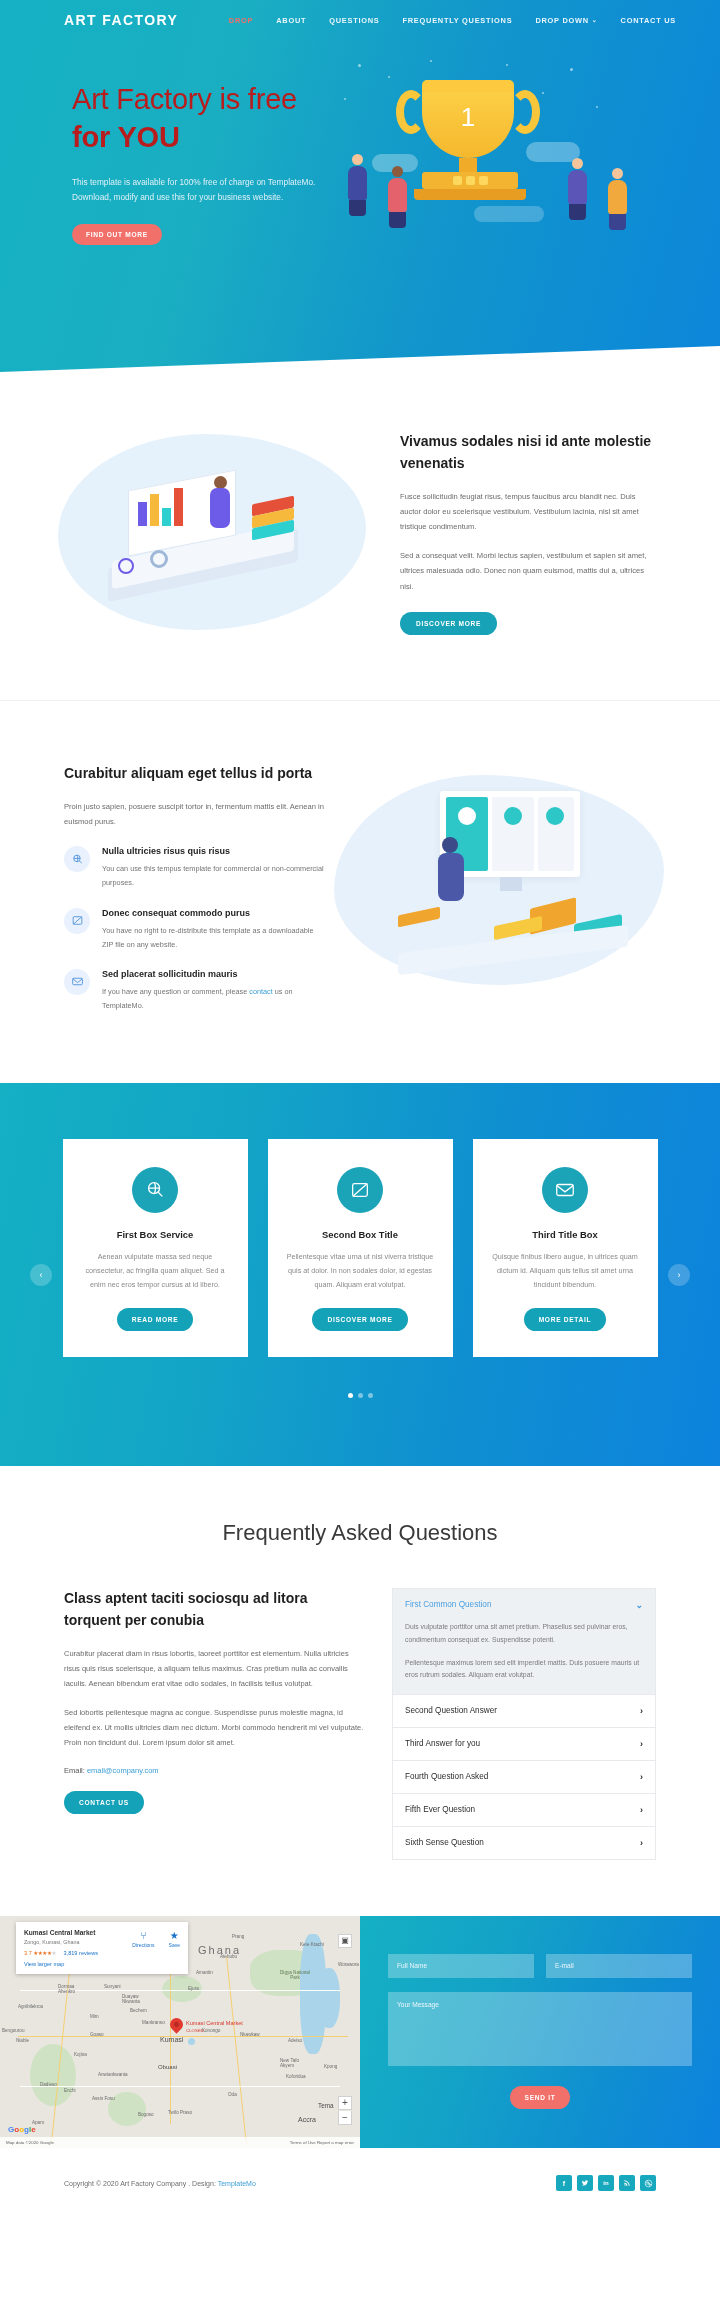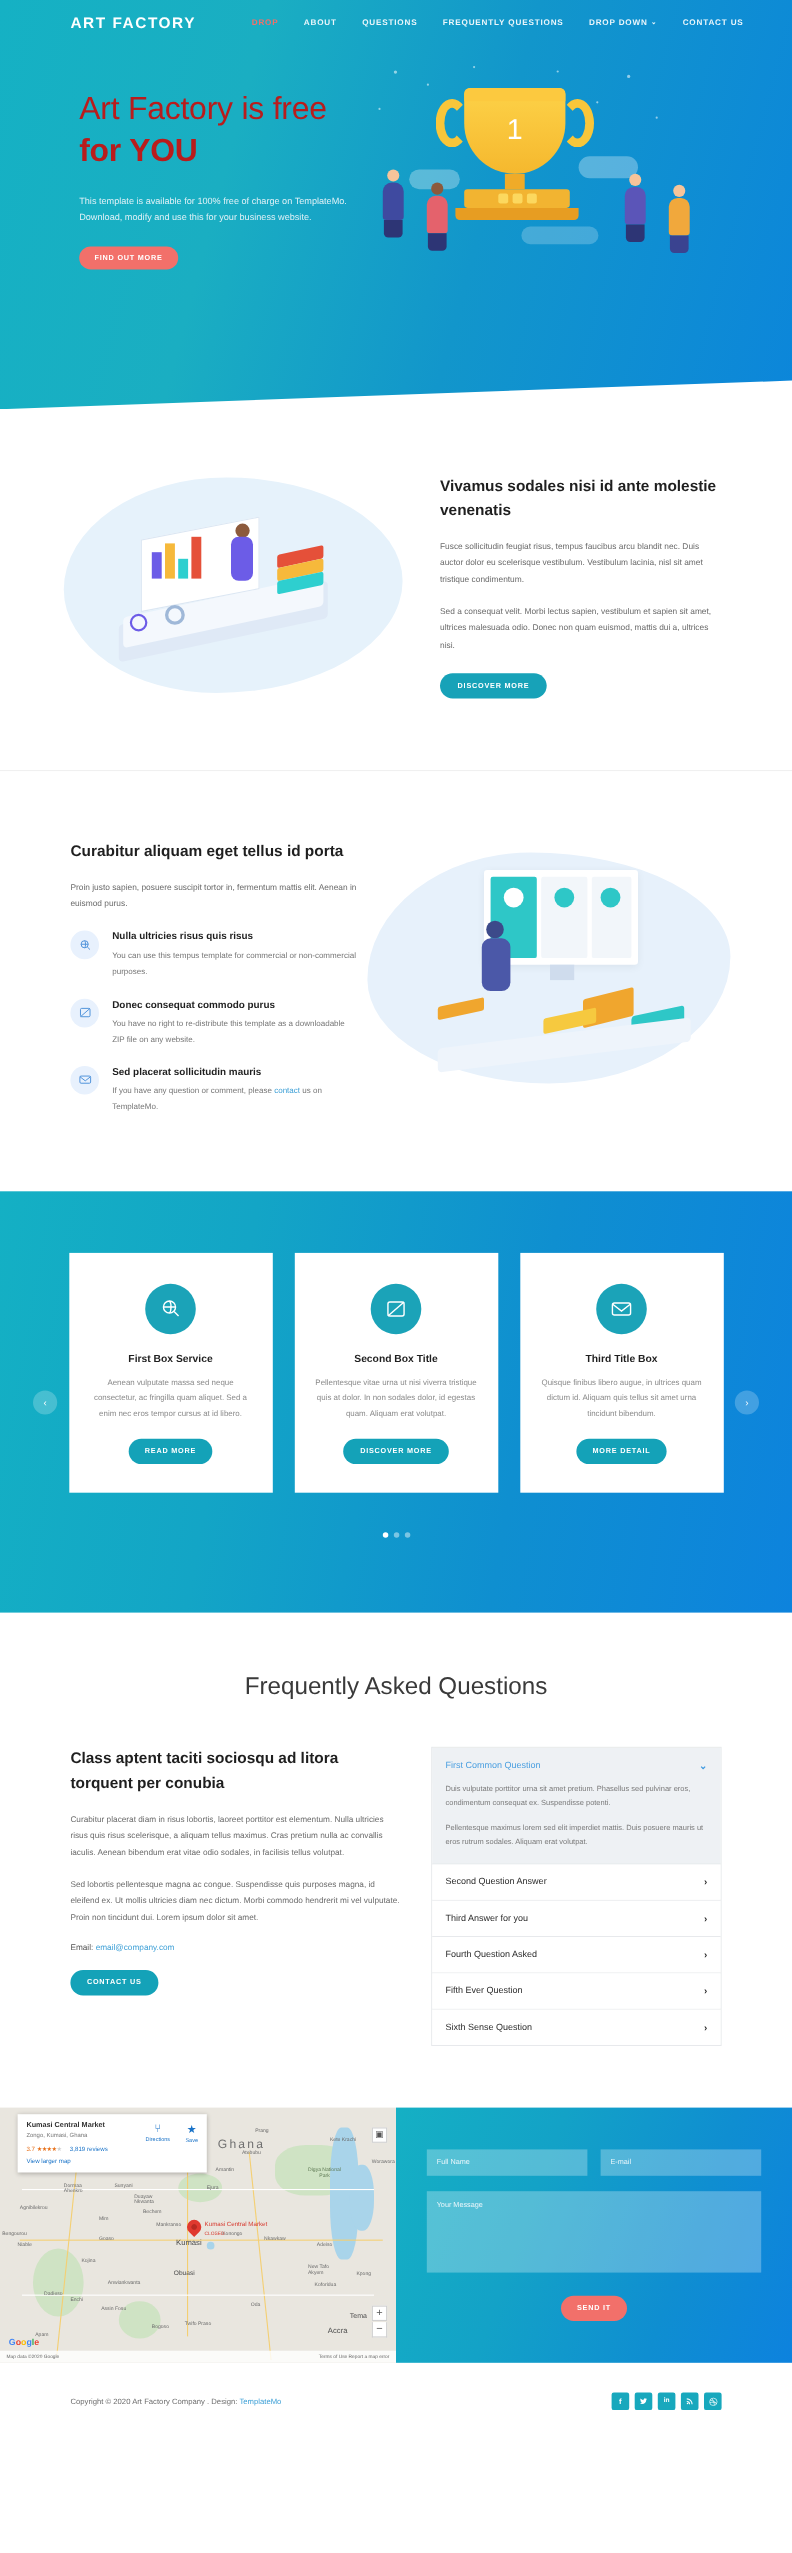--- a/index.html
+++ b/index.html
@@ -550,21 +550,21 @@
   </div>
 </section>
 
 <section class="sec5">
   <h2 class="faq-title">Frequently Asked Questions</h2>
 
   <div class="faq-row">
     <div class="faq-left">
       <h2 class="sec-title">Class aptent taciti sociosqu ad litora torquent per conubia</h2>
       <p class="body-text">Curabitur placerat diam in risus lobortis, laoreet porttitor est elementum. Nulla ultricies risus quis risus scelerisque, a aliquam tellus maximus. Cras pretium nulla ac convallis iaculis. Aenean bibendum erat vitae odio sodales, in facilisis tellus volutpat.</p>
-      <p class="body-text">Sed lobortis pellentesque magna ac congue. Suspendisse quis purposes magna, id eleifend ex. Ut mollis ultricies diam nec dictum. Morbi commodo hendrerit mi vel vulputate. Proin non tincidunt dui. Lorem ipsum dolor sit amet.</p>
+      <p class="body-text">Sed lobortis pellentesque magna ac congue. Suspendisse purus molestie magna, id eleifend ex. Ut mollis ultricies diam nec dictum. Morbi commodo hendrerit mi vel vulputate. Proin non tincidunt dui. Lorem ipsum dolor sit amet.</p>
       <div class="faq-email">
         <span>Email:</span>
         <a href="#">email@company.com</a>
       </div>
       <button class="btn btn-teal">CONTACT US</button>
     </div>
 
     <div class="acc">
       <div class="acc-item open">
         <div class="acc-head">

